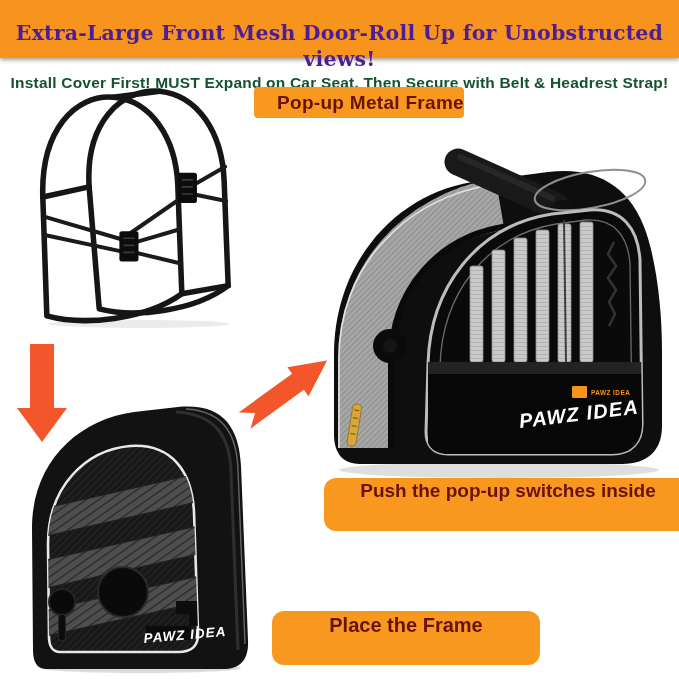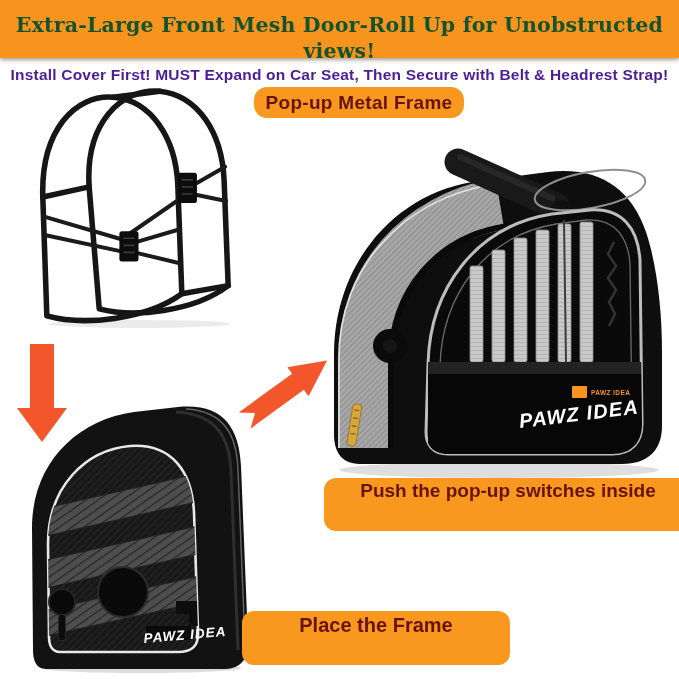--- a/index.html
+++ b/index.html
@@ -10,40 +10,40 @@
   }
   .stage { position:relative; width:679px; height:679px; overflow:hidden; background:#fff; }
 
   
   .banner {
     position:absolute; top:0; left:0; width:679px; height:58px;
     background:#F7941E; text-align:center;
     box-shadow:0 2px 4px rgba(70,45,10,.45);
   }
   .banner-title {
-    margin-top:12px;
+    margin-top:20px;
     font-family:"DejaVu Serif", serif;
     font-weight:bold; font-size:20.5px; line-height:26px;
-    color:#14532d; letter-spacing:.2px;
+    color:#4c1d95; letter-spacing:.2px;
   }
   .banner-subtitle {
     margin-top:1px;
     font-size:15.5px; line-height:20px; font-weight:bold;
-    color:#4c1d95; letter-spacing:.2px;
+    color:#14532d; letter-spacing:.2px;
   }
 
   
   .pill {
     position:absolute; background:#F8981F; color:#67120A;
     font-weight:bold; text-align:center; box-sizing:border-box;
   }
   .pill span { display:block; }
-  .pill-frame { left:254px; top:87px;  width:210px; height:31px; font-size:19px; line-height:31px; border-radius:13px; letter-spacing:.3px; }
+  .pill-frame { left:254px; top:87px;  width:210px; height:31px; font-size:19px; line-height:31px; border-radius:4px; letter-spacing:.3px;text-align:right; }
   .pill-push  { left:324px; top:478px; width:368px; height:53px; font-size:19px; line-height:25px; padding-top:0; border-radius:12px; }
-  .pill-place { left:242px; top:611px; width:268px; height:54px; font-size:20px; line-height:26px; padding-top:1px; border-radius:12px; }
+  .pill-place { left:272px; top:611px; width:268px; height:54px; font-size:20px; line-height:26px; padding-top:1px; border-radius:12px; }
 
   
   .frame-art    { position:absolute; left:28px;  top:64px;  width:218px; height:270px; }
   .arrow-down   { position:absolute; left:16px;  top:344px; width:52px;  height:100px; }
   .arrow-diag   { position:absolute; left:226px; top:332px; width:112px; height:110px; }
   .folded-art   { position:absolute; left:26px;  top:396px; width:228px; height:278px; }
   .expanded-art { position:absolute; left:324px; top:146px; width:348px; height:334px; }
 
   svg text { font-family:"Liberation Sans", sans-serif; }
 </style>

